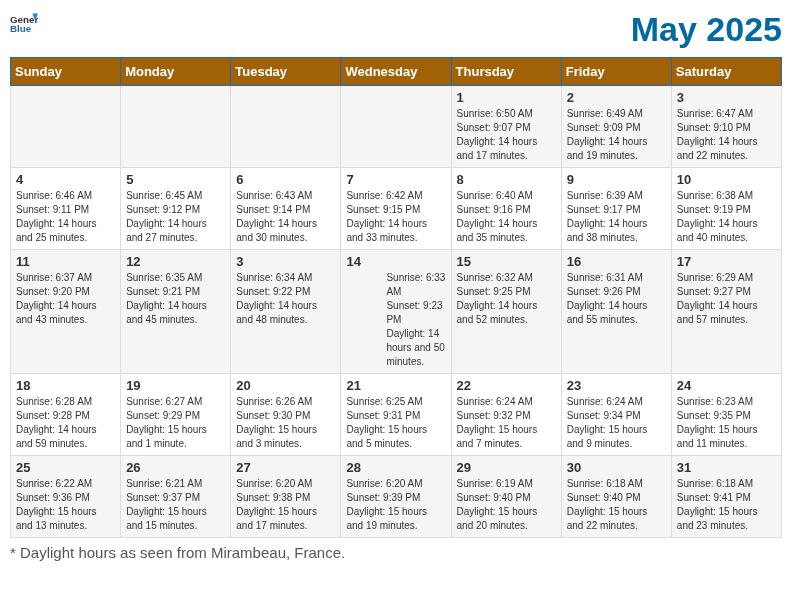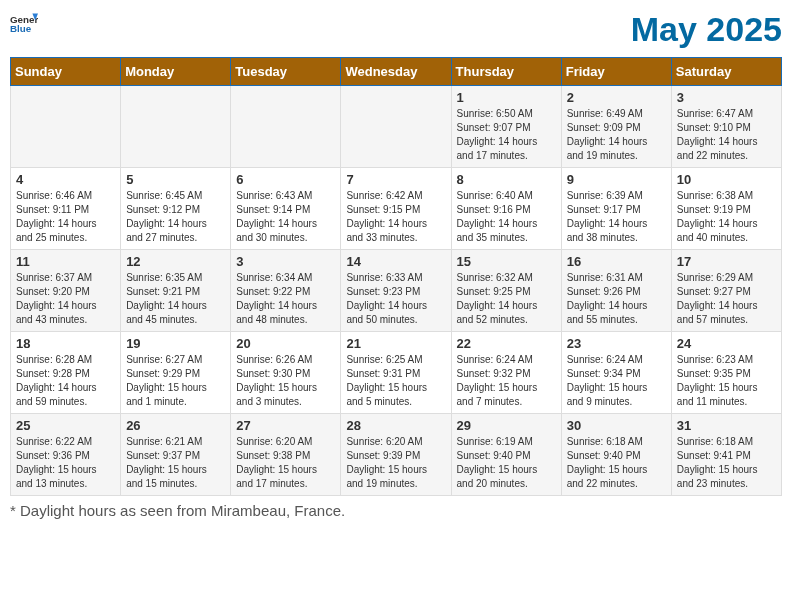--- a/index.html
+++ b/index.html
@@ -197,21 +197,21 @@
 Daylight: 14 hours and 45 minutes.</div>
         </td>
         <td>
           <div class="day-number">3</div>
           <div class="day-info" style="white-space: pre-line;">Sunrise: 6:34 AM
 Sunset: 9:22 PM
 Daylight: 14 hours and 48 minutes.</div>
         </td>
         <td>
           <div class="day-number">14</div>
-          <div class="day-info" style="white-space: pre-line;">Sunrise: 6:33 AM
+          <div class="day-info" style="white-space: pre-line; margin-left: 40px;">Sunrise: 6:33 AM
 Sunset: 9:23 PM
 Daylight: 14 hours and 50 minutes.</div>
         </td>
         <td>
           <div class="day-number">15</div>
           <div class="day-info" style="white-space: pre-line;">Sunrise: 6:32 AM
 Sunset: 9:25 PM
 Daylight: 14 hours and 52 minutes.</div>
         </td>
         <td>

